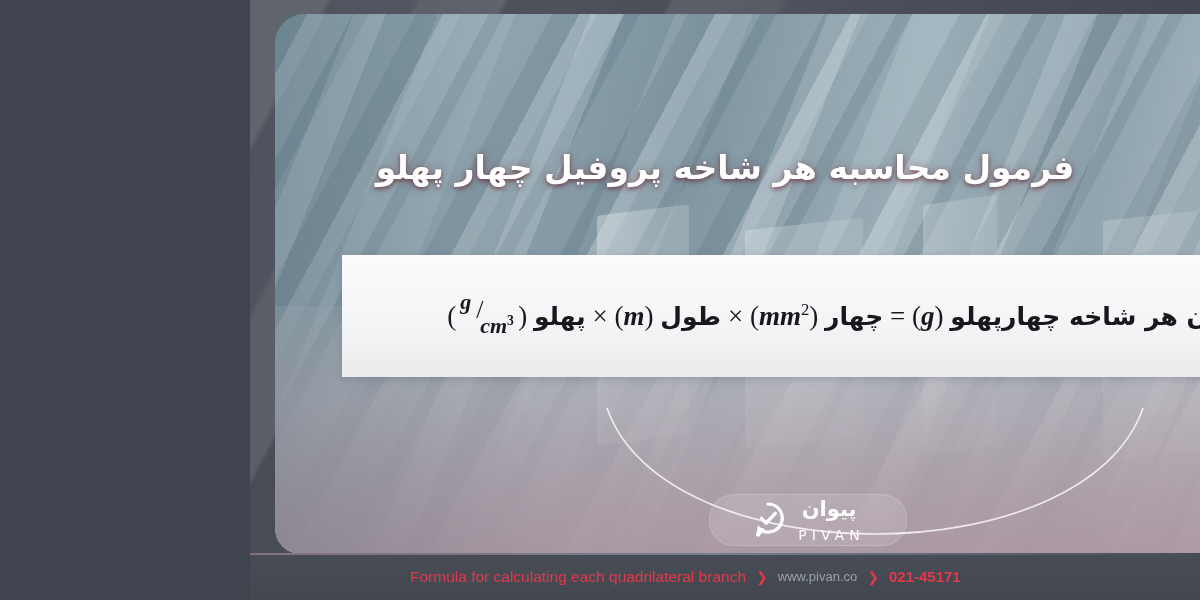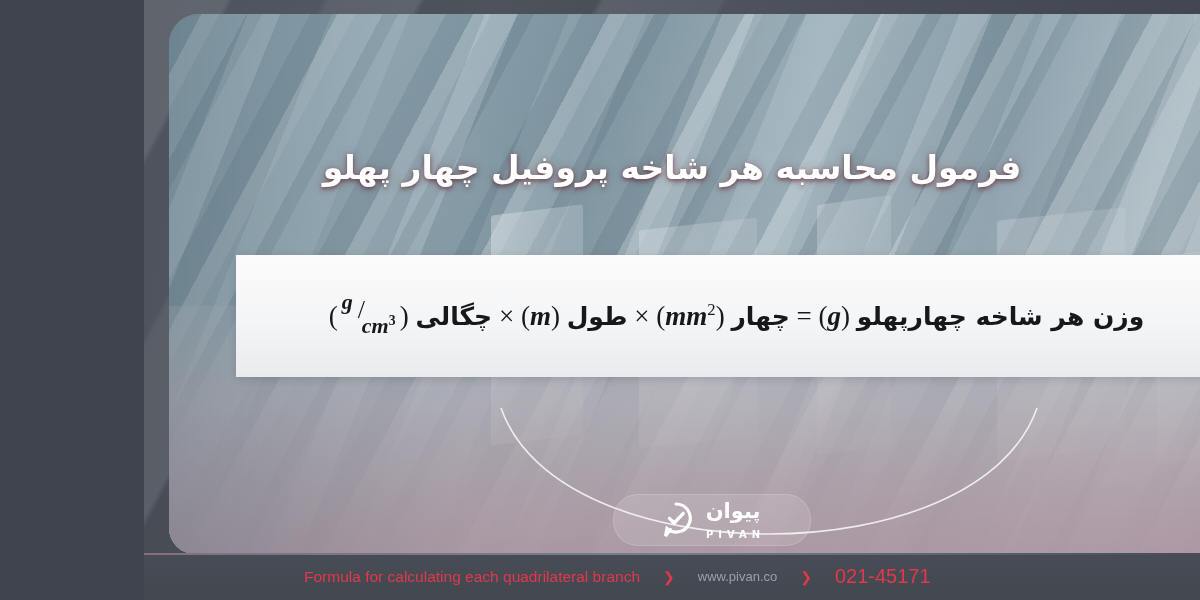--- a/index.html
+++ b/index.html
@@ -1,21 +1,21 @@
 <!DOCTYPE html>
 <html lang="fa" dir="rtl"><head>
 <meta charset="utf-8">
 <style>
   html,body{margin:0;padding:0;}
   body{
     width:1200px;height:600px;overflow:hidden;
     font-family:"DejaVu Sans","Liberation Sans",sans-serif;
     background:#3f444e;
   }
-  #stage{position:relative;width:1056px;height:600px;overflow:hidden;background:#701a75;}
+  #stage{position:relative;width:950px;height:600px;overflow:hidden;background:#701a75;}
 
   
   .backdrop{position:absolute;inset:0;
     background:
       linear-gradient(118deg,rgba(255,255,255,.10) 0 6%,rgba(0,0,0,0) 6.5% 13%,rgba(255,255,255,.06) 13.5% 20%,rgba(0,0,0,.10) 20.5% 33%,rgba(255,255,255,.05) 33.5% 42%,rgba(0,0,0,0) 42.5% 100%),
       linear-gradient(100deg,#4d525c 0%,#565b65 30%,#494e58 62%,#3f444e 100%);
   }
 
   
   .photo-card{
@@ -87,39 +87,39 @@
   .formula .fa{font-family:"DejaVu Sans","Liberation Sans",sans-serif;font-weight:bold;font-size:25px;}
   .formula .it{font-style:italic;font-weight:bold;font-family:"Liberation Serif",serif;}
   .formula sup{font-size:.62em;vertical-align:super;font-style:normal;}
   .frac{display:inline-block;position:relative;width:62px;height:1em;vertical-align:middle;}
   .frac .num{position:absolute;left:4px;top:-16px;font-style:italic;font-weight:bold;font-size:22px;}
   .frac .sl{position:absolute;left:20px;top:-10px;font-size:26px;}
   .frac .den{position:absolute;left:24px;top:8px;font-style:italic;font-weight:bold;font-size:22px;text-align:center;}
 
   
   .logo-pill{
-    position:absolute;left:469px;top:494px;width:196px;height:50px;
+    position:absolute;left:459px;top:494px;width:196px;height:50px;
     border-radius:25px;background:rgba(255,255,255,.13);
     border:1px solid rgba(255,255,255,.16);
     display:flex;align-items:center;justify-content:center;gap:8px;
   }
   .logo-txt{display:flex;flex-direction:column;align-items:center;line-height:1;}
   .logo-fa{color:#fff;font-size:21px;font-weight:bold;letter-spacing:1px;}
-  .logo-en{color:#fff;font-size:10px;letter-spacing:5px;margin-top:8px;padding-left:5px;font-weight:bold;}
+  .logo-en{color:#fff;font-size:14px;letter-spacing:5px;margin-top:8px;padding-left:5px;}
 
   
   .footer{
     position:absolute;left:0;right:0;bottom:0;height:47px;
     background:linear-gradient(180deg,#474c56 0%,#43484f 100%);
     display:flex;align-items:center;
   }
-  .foot-wrap{position:absolute;left:160px;top:0;height:47px;display:flex;align-items:center;gap:23px;direction:ltr;}
+  .foot-wrap{position:absolute;left:160px;top:0;height:47px;display:flex;align-items:center;gap:10px;direction:ltr;}
   .f-en{color:#e2384b;font-size:15.5px;font-family:"Liberation Sans",sans-serif;}
   .f-site{color:#9aa0ab;font-size:13px;font-family:"Liberation Sans",sans-serif;}
-  .f-tel{color:#e2384b;font-size:20px;font-weight:normal;font-family:"Liberation Sans",sans-serif;}
+  .f-tel{color:#e2384b;font-size:15px;font-weight:bold;font-family:"Liberation Sans",sans-serif;}
   .chev{color:#e2384b;font-size:14px;font-weight:bold;}
   .footer-topline{position:absolute;left:0;right:0;top:0;height:2px;
     background:linear-gradient(90deg,rgba(185,140,155,.55),rgba(150,170,185,.55),rgba(70,76,86,0));}
 </style>
 </head>
 <body>
 
 <div id="stage">
 
   <div class="backdrop"></div>
@@ -151,21 +151,21 @@
     <div class="formula">
       <span class="fa">وزن هر شاخه چهارپهلو</span>
       <span>(<span class="it">g</span>)</span>
       <span>=</span>
       <span class="fa">چهار</span>
       <span>(<span class="it">mm</span><sup>2</sup>)</span>
       <span>×</span>
       <span class="fa">طول</span>
       <span>(<span class="it">m</span>)</span>
       <span>×</span>
-      <span class="fa">چگالی</span>
+      <span class="fa">پهلو</span>
       <span>(<span class="frac"><span class="num">g</span><span class="sl">/</span><span class="den"><span>cm</span><sup>3</sup></span></span>)</span>
     </div>
   </div>
 
   <div class="logo-pill">
     <div class="logo-txt">
       <span class="logo-fa">پیوان</span>
       <span class="logo-en">PIVAN</span>
     </div>
     <svg width="34" height="36" viewBox="0 0 34 36">

